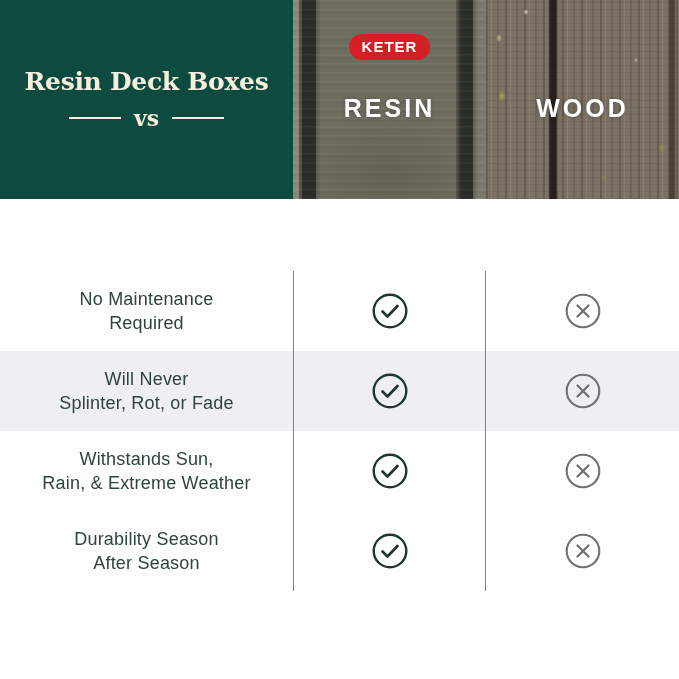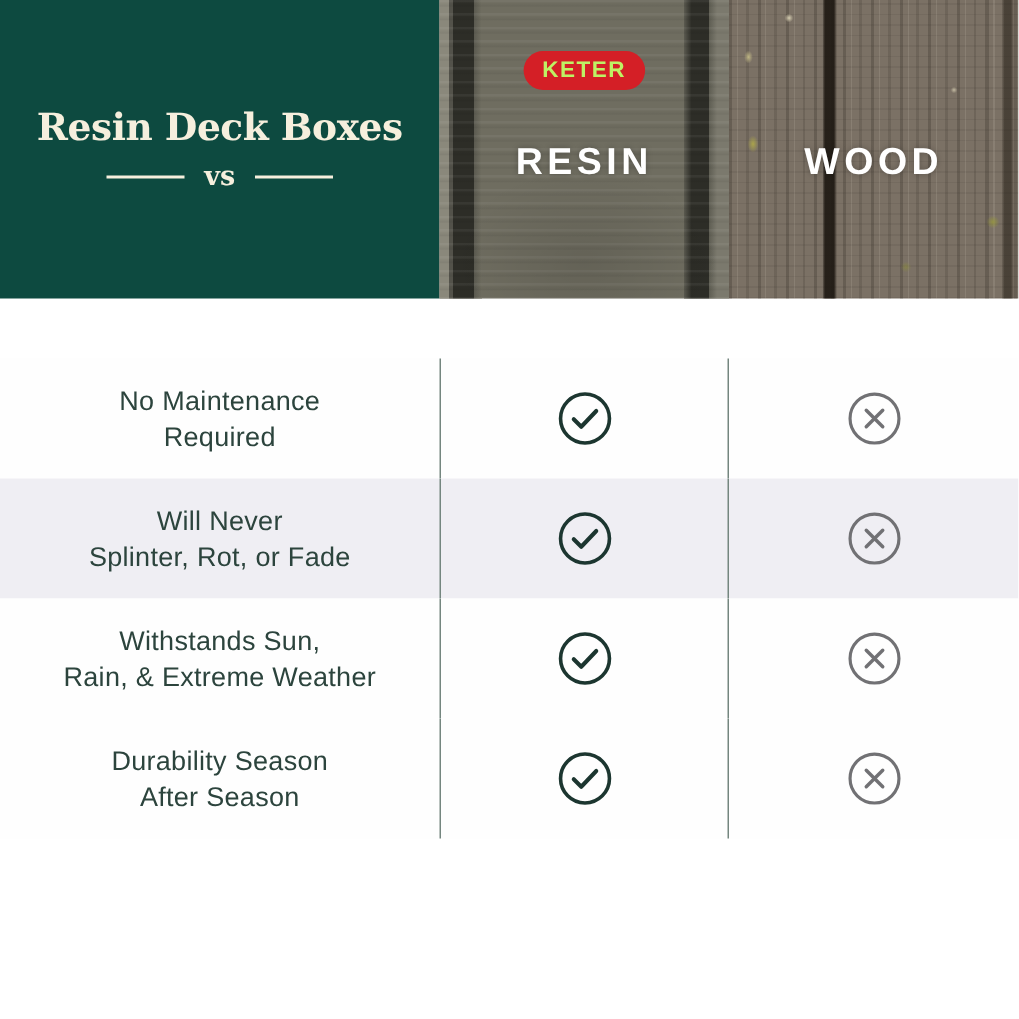--- a/index.html
+++ b/index.html
@@ -26,21 +26,21 @@
     font-weight: 700;
     font-size: 25px;
     letter-spacing: -0.3px;
     color: var(--title_cream, #f6efdd);
     line-height: 1.1;
   }
   .vs-row { display: flex; align-items: center; gap: 13px; }
   .vs-rule { width: 52px; height: 2px; background: var(--title_cream, #f6efdd); }
   .vs-text {
     font-family: "DejaVu Serif", "Liberation Serif", serif;
-    font-weight: 700; font-size: 18px;
+    font-weight: 700; font-size: 22px;
     color: var(--title_cream, #f6efdd);
   }
 
   .panel { position: relative; width: 193px; height: 199px; }
 
   
   .resin-panel {
     background-color: #6f6d60;
     background-image:
       radial-gradient(130px 90px at 50% 88%, rgba(0,0,0,0.10), transparent 70%),
@@ -82,35 +82,35 @@
         rgba(50,44,36,0.18) 11px, rgba(50,44,36,0.18) 13px,
         transparent 13px, transparent 19px),
       repeating-linear-gradient(0deg,
         rgba(0,0,0,0.06) 0px, rgba(0,0,0,0.06) 1px,
         transparent 1px, transparent 7px);
   }
 
   .keter-logo {
     position: absolute; top: 34px; left: 50%; transform: translateX(-50%);
     background: var(--brand_red, #d41f26);
-    color: #bef264;
+    color: #ffffff;
     border-radius: 15px;
     padding: 5px 13px 6px;
     font-size: 15px; font-weight: 800; letter-spacing: 1px;
     line-height: 1;
   }
   .panel-label {
     position: absolute; top: 94px; left: 0; right: 0;
     text-align: center;
     color: #fff; font-size: 25px; font-weight: 700; letter-spacing: 3px;
     text-shadow: 0 0 4px rgba(0,0,0,0.25);
   }
 
   
-  .table { display: flex; flex-direction: column; }
+  .table { display: flex; flex-direction: column; margin-top: 32px; }
   .row { display: flex; height: 80px; background: #fefefe; }
   .row.alt { background: var(--row_alt, #efeef3); }
   .cell { display: flex; align-items: center; justify-content: center; box-sizing: border-box; }
   .label-cell {
     width: 293px;
     color: var(--row_text, #2c443d);
     font-size: 18px; line-height: 1.35;
     text-align: center;
     white-space: pre-line;
     letter-spacing: 0.2px;

